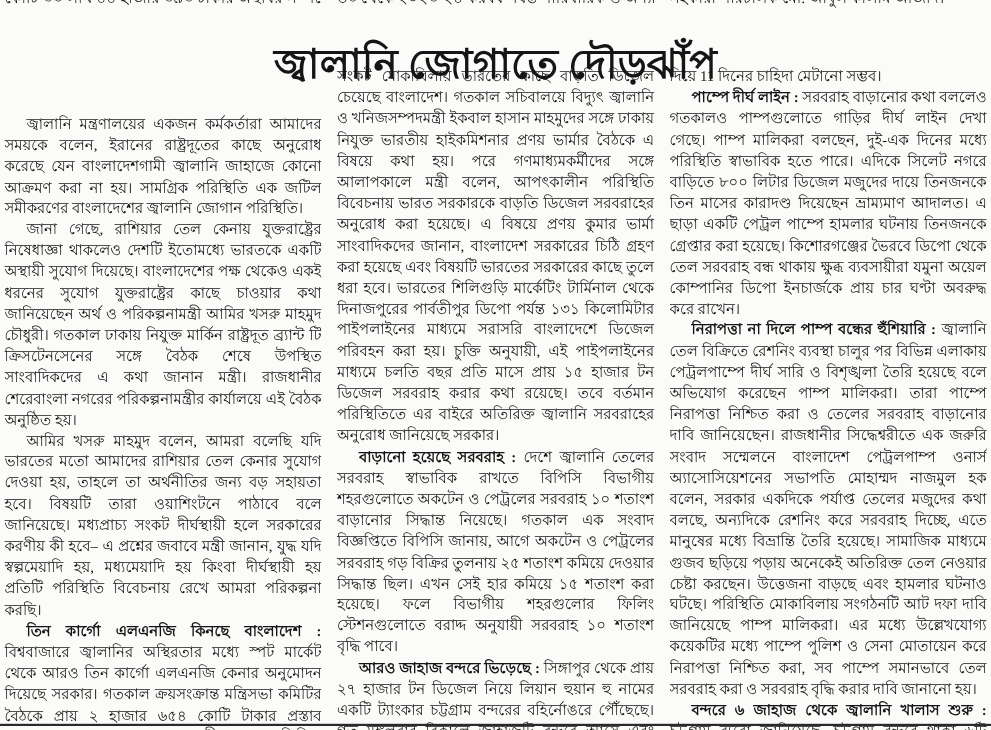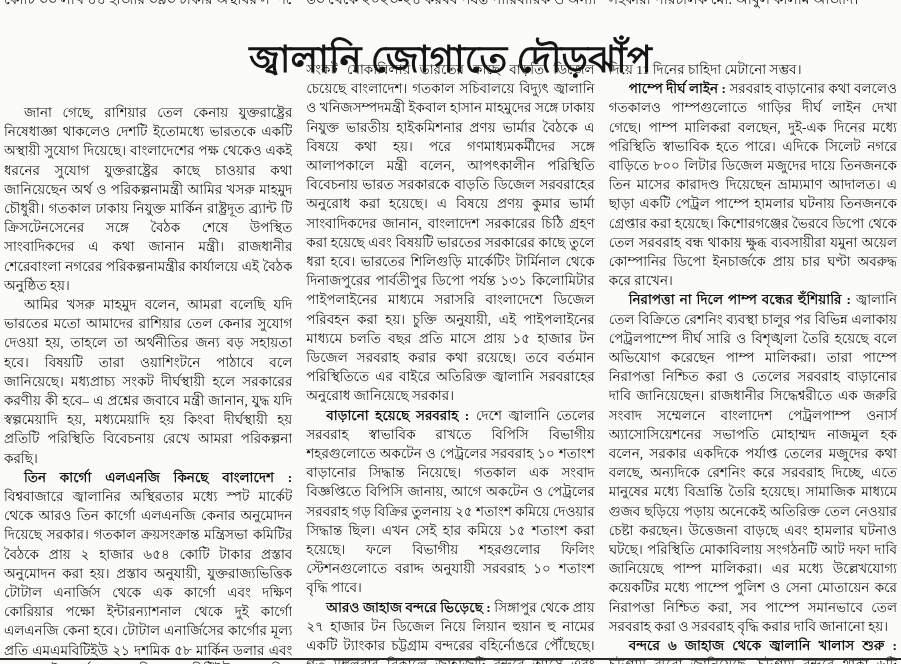--- a/index.html
+++ b/index.html
@@ -65,20 +65,21 @@
     </div>
     <div class="top-frag">
       <span>সহকারী পরিচালক মো. আবুল কালাম আজাদ।</span>
     </div>
   </div>
 
   <h1 class="headline">জ্বালানি জোগাতে দৌড়ঝাঁপ</h1>
 
   <div class="cols">
     <div class="col first">
+        <p class="para indent">জ্বালানি মন্ত্রণালয়ের একজন কর্মকর্তারা আমাদের সময়কে বলেন, ইরানের রাষ্ট্রদূতের কাছে অনুরোধ করেছে যেন বাংলাদেশগামী জ্বালানি জাহাজে কোনো আক্রমণ করা না হয়। সামগ্রিক পরিস্থিতি এক জটিল সমীকরণের বাংলাদেশের জ্বালানি জোগান পরিস্থিতি।</p>
         <p class="para indent">জানা গেছে, রাশিয়ার তেল কেনায় যুক্তরাষ্ট্রের নিষেধাজ্ঞা থাকলেও দেশটি ইতোমধ্যে ভারতকে একটি অস্থায়ী সুযোগ দিয়েছে। বাংলাদেশের পক্ষ থেকেও একই ধরনের সুযোগ যুক্তরাষ্ট্রের কাছে চাওয়ার কথা জানিয়েছেন অর্থ ও পরিকল্পনামন্ত্রী আমির খসরু মাহমুদ চৌধুরী। গতকাল ঢাকায় নিযুক্ত মার্কিন রাষ্ট্রদূত ব্র্যান্ট টি ক্রিসটেনসেনের সঙ্গে বৈঠক শেষে উপস্থিত সাংবাদিকদের এ কথা জানান মন্ত্রী। রাজধানীর শেরেবাংলা নগরের পরিকল্পনামন্ত্রীর কার্যালয়ে এই বৈঠক অনুষ্ঠিত হয়।</p>
         <p class="para indent">আমির খসরু মাহমুদ বলেন, আমরা বলেছি যদি ভারতের মতো আমাদের রাশিয়ার তেল কেনার সুযোগ দেওয়া হয়, তাহলে তা অর্থনীতির জন্য বড় সহায়তা হবে। বিষয়টি তারা ওয়াশিংটনে পাঠাবে বলে জানিয়েছে। মধ্যপ্রাচ্য সংকট দীর্ঘস্থায়ী হলে সরকারের করণীয় কী হবে– এ প্রশ্নের জবাবে মন্ত্রী জানান, যুদ্ধ যদি স্বল্পমেয়াদি হয়, মধ্যমেয়াদি হয় কিংবা দীর্ঘস্থায়ী হয় প্রতিটি পরিস্থিতি বিবেচনায় রেখে আমরা পরিকল্পনা করছি।</p>
         <p class="para indent"><strong>তিন কার্গো এলএনজি কিনছে বাংলাদেশ :</strong> বিশ্ববাজারে জ্বালানির অস্থিরতার মধ্যে স্পট মার্কেট থেকে আরও তিন কার্গো এলএনজি কেনার অনুমোদন দিয়েছে সরকার। গতকাল ক্রয়সংক্রান্ত মন্ত্রিসভা কমিটির বৈঠকে প্রায় ২ হাজার ৬৫৪ কোটি টাকার প্রস্তাব অনুমোদন করা হয়। প্রস্তাব অনুযায়ী, যুক্তরাজ্যভিত্তিক টোটাল এনার্জিস থেকে এক কার্গো এবং দক্ষিণ কোরিয়ার পক্ষো ইন্টারন্যাশনাল থেকে দুই কার্গো এলএনজি কেনা হবে। টোটাল এনার্জিসের কার্গোর মূল্য প্রতি এমএমবিটিইউ ২১ দশমিক ৫৮ মার্কিন ডলার এবং পক্ষোর দুই কার্গোর মূল্য প্রতি এমএমবিটিইউ ২০ দশমিক ৭৬ মার্কিন ডলার। এর মধ্যে ১ম কার্গো ৫-৬ এপ্রিল, দ্বিতীয় কার্গো ৯-১০ এপ্রিল এবং তৃতীয় কার্গো ১২-১৩ এপ্রিলের মধ্যে সরবরাহ করা হবে। টোটাল এনার্জিসের একটি কার্গো কিনতে ব্যয় হবে ৯০৭ কোটি ৮৪ লাখ টাকা। পক্ষো ইন্টারন্যাশনালের কার্গোপ্রতি ব্যয় ধরা হয়েছে ৮৭৩ কোটি ৩৫ লাখ টাকা।</p>
       </div>
     <div class="col under-headline">
         <p class="para">সংকট মোকাবিলায় ভারতের কাছে বাড়তি ডিজেল চেয়েছে বাংলাদেশ। গতকাল সচিবালয়ে বিদ্যুৎ জ্বালানি ও খনিজসম্পদমন্ত্রী ইকবাল হাসান মাহমুদের সঙ্গে ঢাকায় নিযুক্ত ভারতীয় হাইকমিশনার প্রণয় ভার্মার বৈঠকে এ বিষয়ে কথা হয়। পরে গণমাধ্যমকর্মীদের সঙ্গে আলাপকালে মন্ত্রী বলেন, আপৎকালীন পরিস্থিতি বিবেচনায় ভারত সরকারকে বাড়তি ডিজেল সরবরাহের অনুরোধ করা হয়েছে। এ বিষয়ে প্রণয় কুমার ভার্মা সাংবাদিকদের জানান, বাংলাদেশ সরকারের চিঠি গ্রহণ করা হয়েছে এবং বিষয়টি ভারতের সরকারের কাছে তুলে ধরা হবে। ভারতের শিলিগুড়ি মার্কেটিং টার্মিনাল থেকে দিনাজপুরের পার্বতীপুর ডিপো পর্যন্ত ১৩১ কিলোমিটার পাইপলাইনের মাধ্যমে সরাসরি বাংলাদেশে ডিজেল পরিবহন করা হয়। চুক্তি অনুযায়ী, এই পাইপলাইনের মাধ্যমে চলতি বছর প্রতি মাসে প্রায় ১৫ হাজার টন ডিজেল সরবরাহ করার কথা রয়েছে। তবে বর্তমান পরিস্থিতিতে এর বাইরে অতিরিক্ত জ্বালানি সরবরাহের অনুরোধ জানিয়েছে সরকার।</p>
         <p class="para indent"><strong>বাড়ানো হয়েছে সরবরাহ :</strong> দেশে জ্বালানি তেলের সরবরাহ স্বাভাবিক রাখতে বিপিসি বিভাগীয় শহরগুলোতে অকটেন ও পেট্রলের সরবরাহ ১০ শতাংশ বাড়ানোর সিদ্ধান্ত নিয়েছে। গতকাল এক সংবাদ বিজ্ঞপ্তিতে বিপিসি জানায়, আগে অকটেন ও পেট্রলের সরবরাহ গড় বিক্রির তুলনায় ২৫ শতাংশ কমিয়ে দেওয়ার সিদ্ধান্ত ছিল। এখন সেই হার কমিয়ে ১৫ শতাংশ করা হয়েছে। ফলে বিভাগীয় শহরগুলোর ফিলিং স্টেশনগুলোতে বরাদ্দ অনুযায়ী সরবরাহ ১০ শতাংশ বৃদ্ধি পাবে।</p>
         <p class="para indent"><strong>আরও জাহাজ বন্দরে ভিড়েছে :</strong> সিঙ্গাপুর থেকে প্রায় ২৭ হাজার টন ডিজেল নিয়ে লিয়ান হুয়ান হু নামের একটি ট্যাংকার চট্টগ্রাম বন্দরের বহির্নোঙরে পৌঁছেছে। গত মঙ্গলবার বিকালে জাহাজটি বন্দরে আসে এবং সন্ধ্যা সাড়ে ৭টা থেকে ডিজেল খালাস শুরু হয়েছে। এর আগে গত সোমবার শিউ চি নামের আরেকটি জাহাজ ২৭ হাজার ২০৪ মেট্রিক টন ডিজেল নিয়ে বন্দরে পৌঁছায়। আমদানির পাইপলাইনে রয়েছে আরও তিনটি বড় জাহাজ। ১২ মার্চ এসপিটি থেমিস জাহাজে আসবে ৩০ হাজার ৪৮৪ টন। ১৩ মার্চ ফেলস সামুরাই জাহাজে আসবে প্রায় ৩০ হাজার টন। আর ১৫ মার্চ চাং হাং হং ত জাহাজে আসবে প্রায় ৩০ হাজার টন। সব মিলিয়ে আগামী কয়েক দিনে মোট ১ লাখ ৪৪ হাজার ২০৫ টন পরিশোধিত ডিজেল জাতীয় গ্রিডে যুক্ত হবে। বর্তমান ব্যবহারের পরিমাণ অনুসারে এই ডিজেল</p>
       </div>
     <div class="col under-headline">

